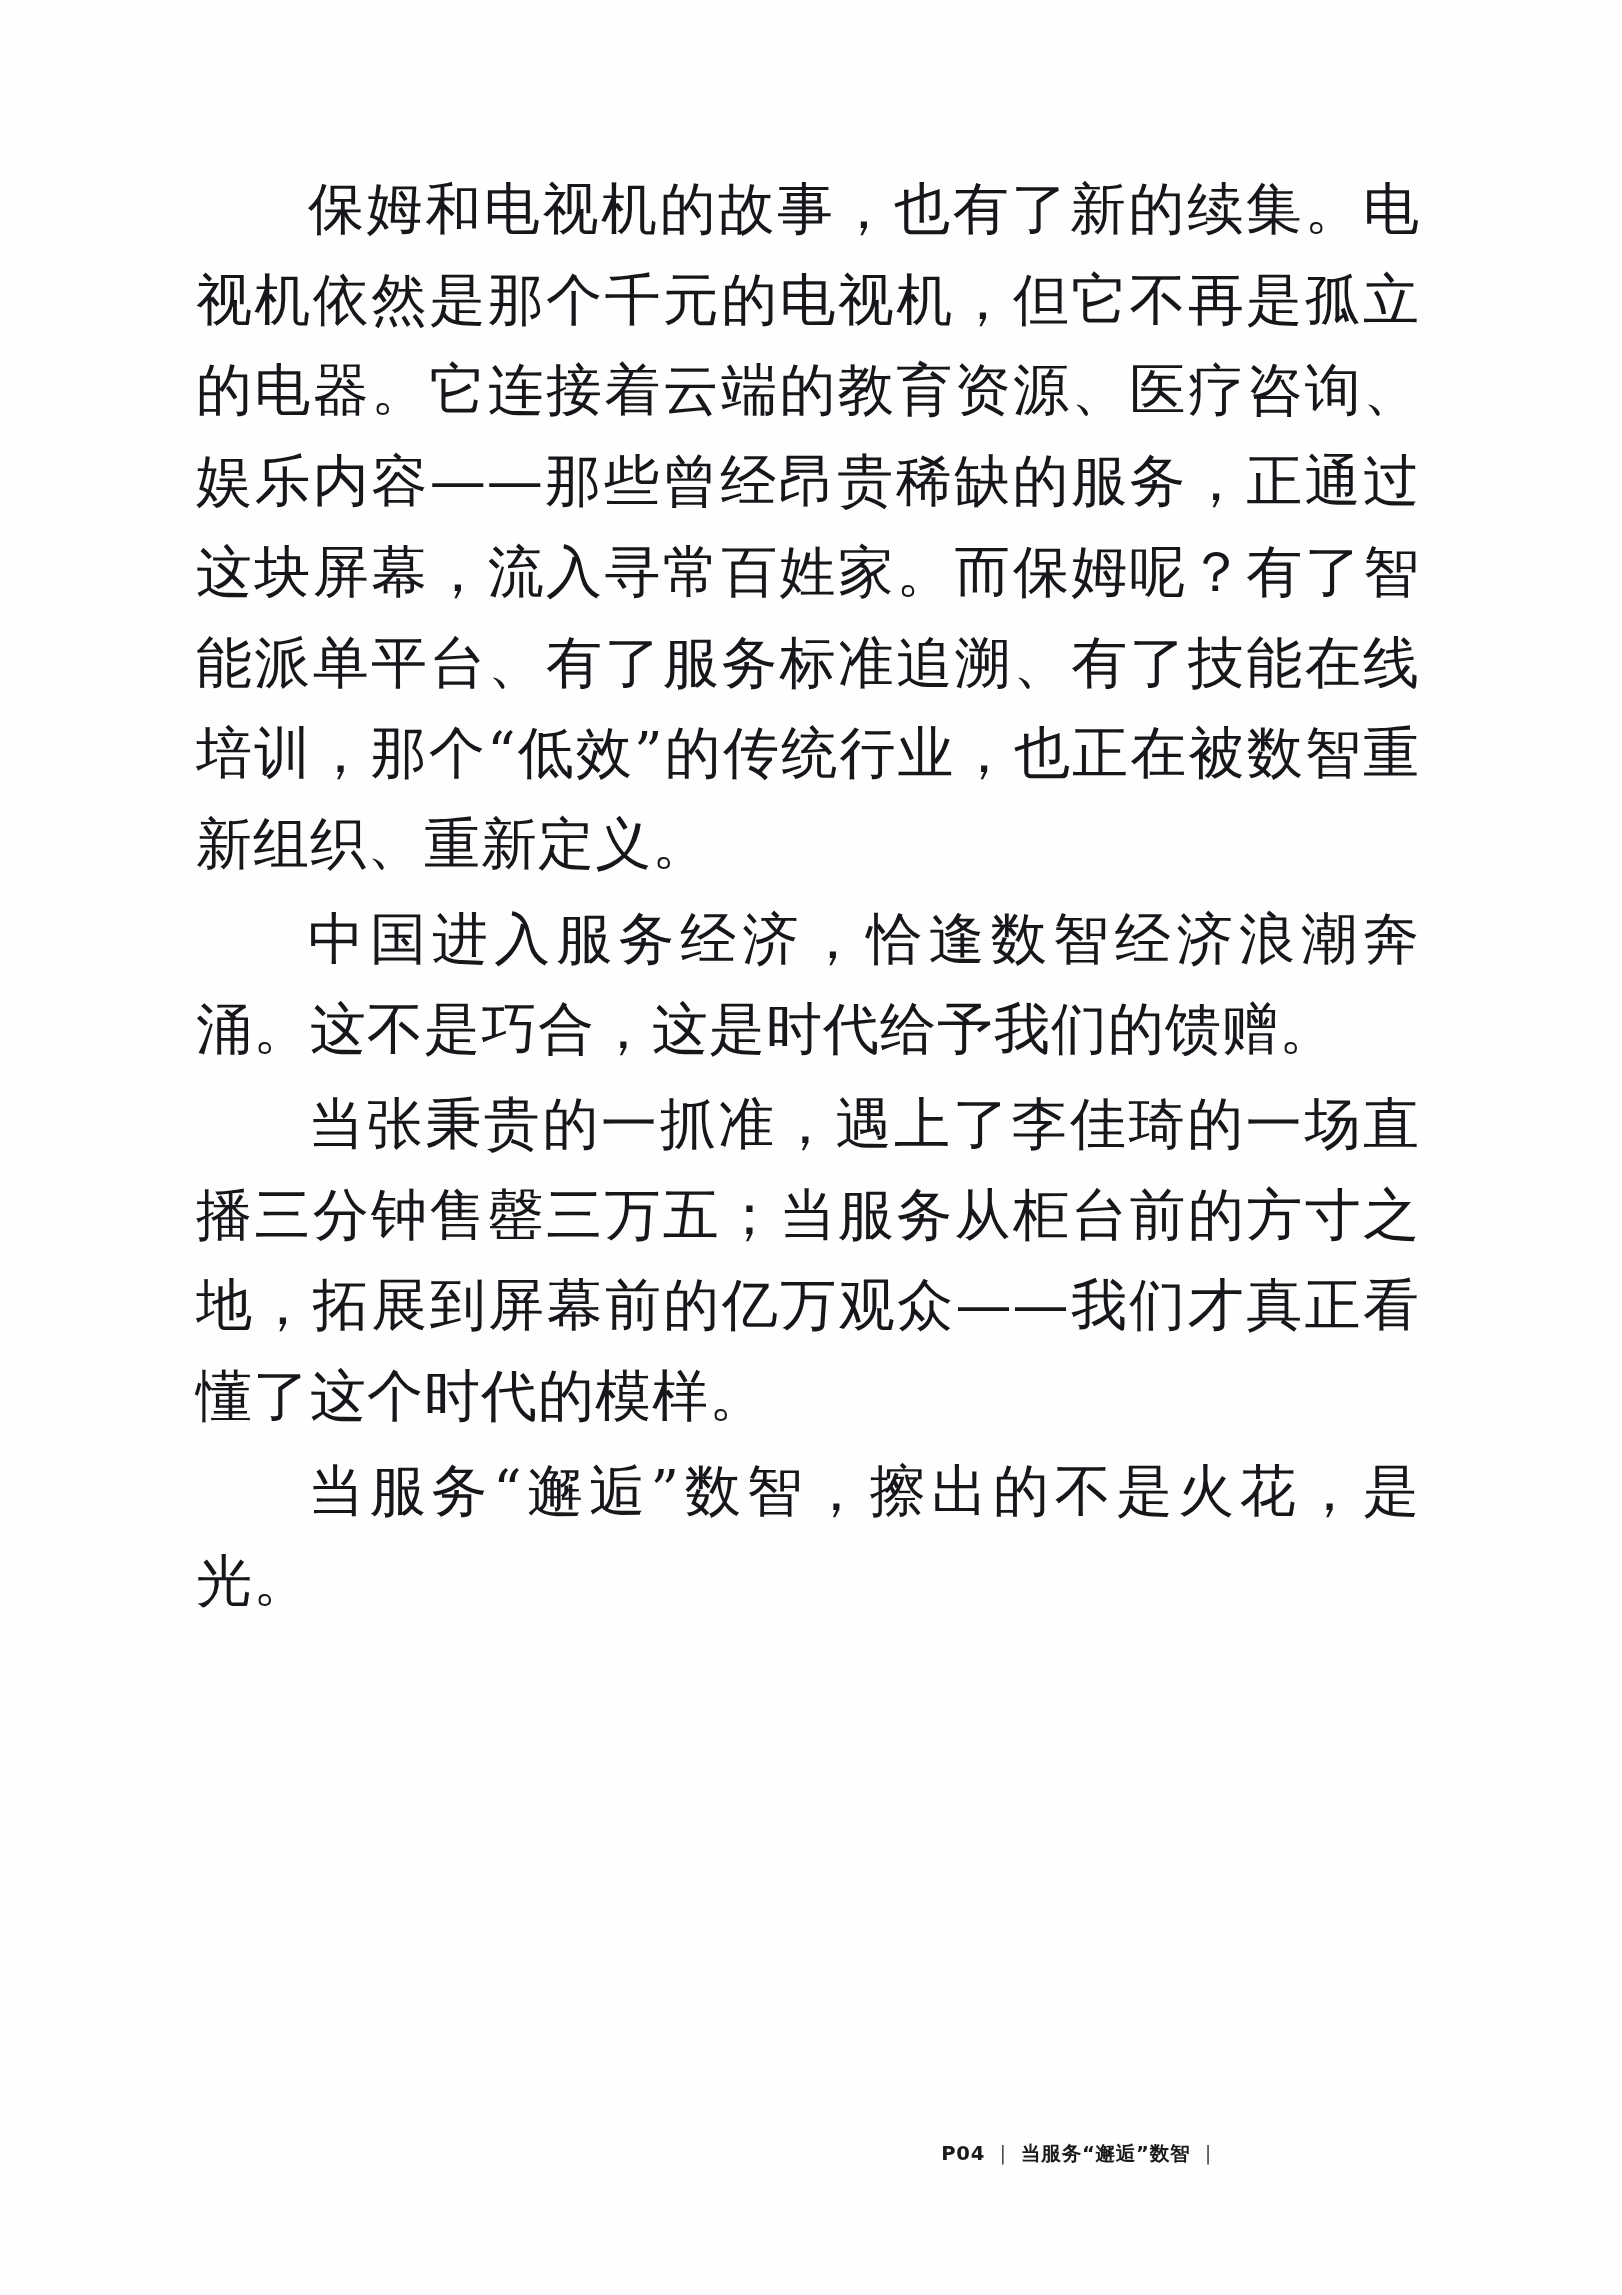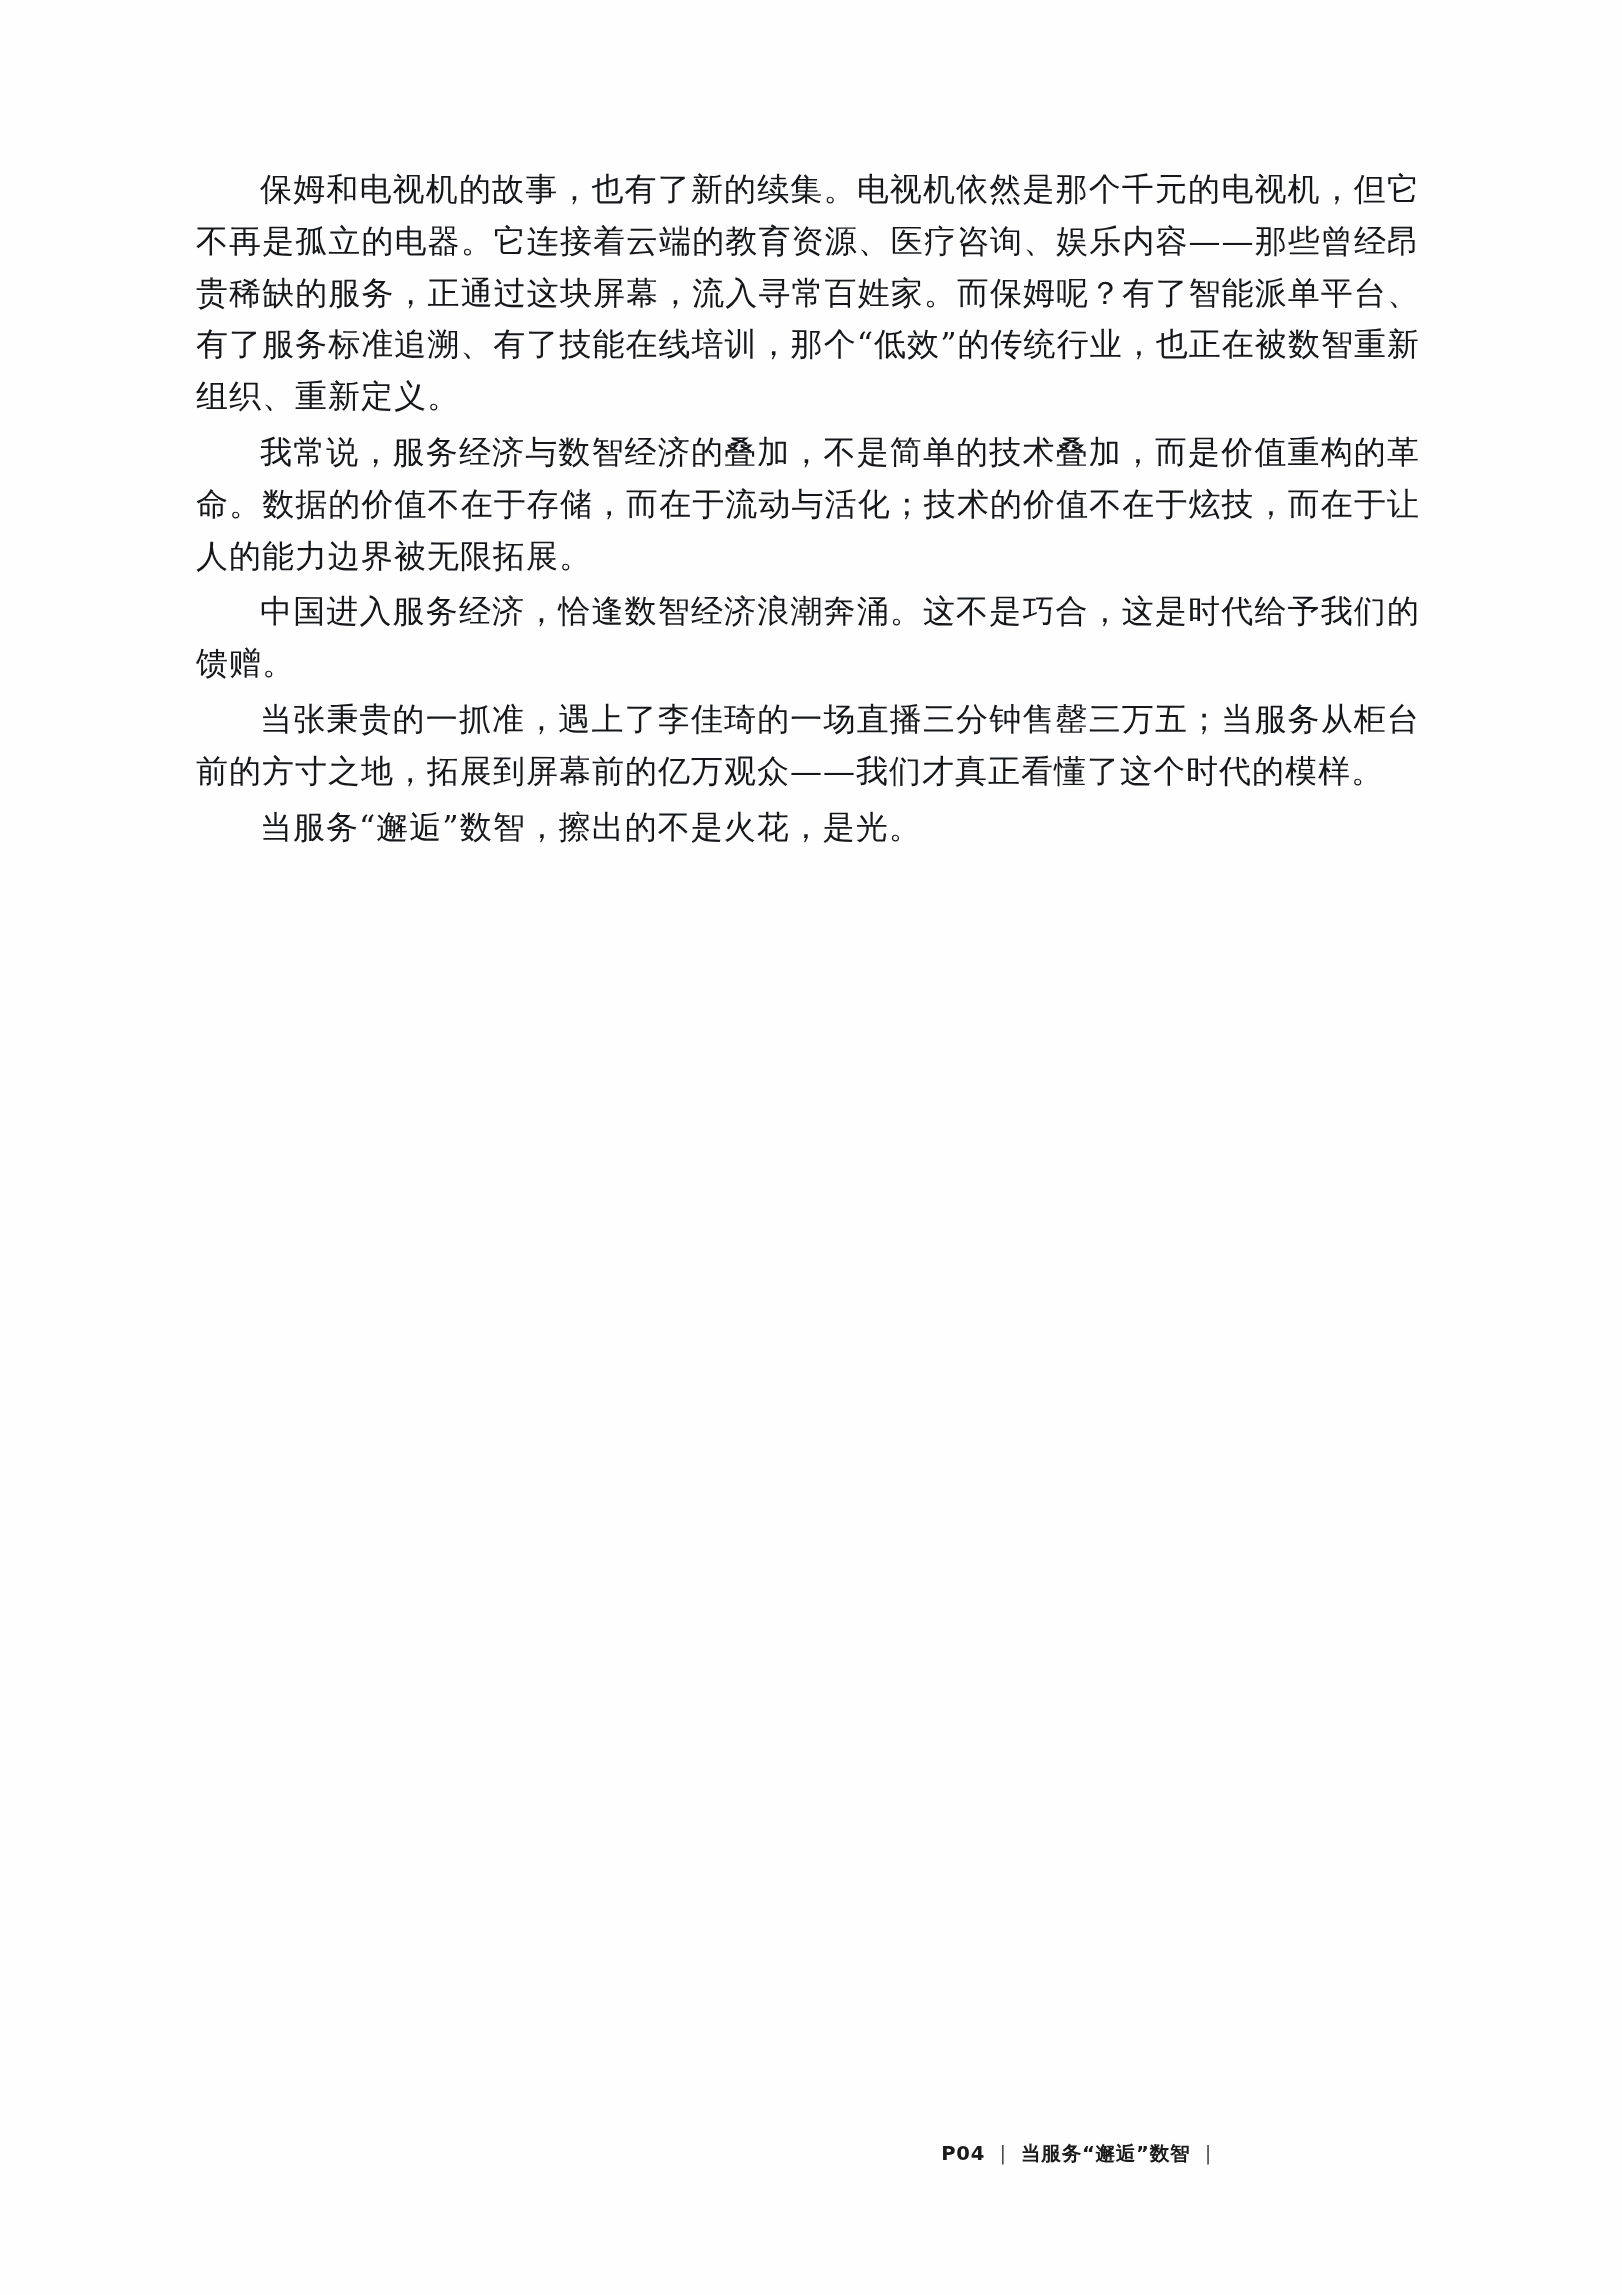--- a/index.html
+++ b/index.html
@@ -23,21 +23,21 @@
     height: 2295px;
     background: #fefefe;
   }
   .content {
     position: absolute;
     left: 196px;
     top: 164px;
     width: 1224px;
   }
   .para {
-    font-size: 32px;
+    font-size: 56px;
     line-height: 1.62;
     text-align: justify;
     text-justify: inter-ideograph;
     text-indent: 2em;
     margin: 0 0 3.9px 0;
     letter-spacing: 1px;
     font-family: "DejaVu Serif", "Liberation Serif", serif;
     color: #15171a;
   }
   .footer {
@@ -73,21 +73,20 @@
     font-weight: bold;
   }
 </style>
 </head>
 <body>
 
 <div class="page">
 
   <div class="content">
     <p class="para">保姆和电视机的故事，也有了新的续集。电视机依然是那个千元的电视机，但它不再是孤立的电器。它连接着云端的教育资源、医疗咨询、娱乐内容——那些曾经昂贵稀缺的服务，正通过这块屏幕，流入寻常百姓家。而保姆呢？有了智能派单平台、有了服务标准追溯、有了技能在线培训，那个“低效”的传统行业，也正在被数智重新组织、重新定义。</p>
-    <p class="para">我常说，服务经济与数智经济的叠加，不是简单的技术叠加，而是价值重构的革命。数据的价值不在于存储，而在于流动与活化；技术的价值不在于炫技，而在于让人的能力边界被无限拓展。</p>
     <p class="para">中国进入服务经济，恰逢数智经济浪潮奔涌。这不是巧合，这是时代给予我们的馈赠。</p>
     <p class="para">当张秉贵的一抓准，遇上了李佳琦的一场直播三分钟售罄三万五；当服务从柜台前的方寸之地，拓展到屏幕前的亿万观众——我们才真正看懂了这个时代的模样。</p>
     <p class="para">当服务“邂逅”数智，擦出的不是火花，是光。</p>
   </div>
 
   <div class="footer">
     <div class="footer-inner">
       <span class="footer-page">P04</span>
       <span class="footer-sep">|</span>
       <span class="footer-title">当服务“邂逅”数智</span>

